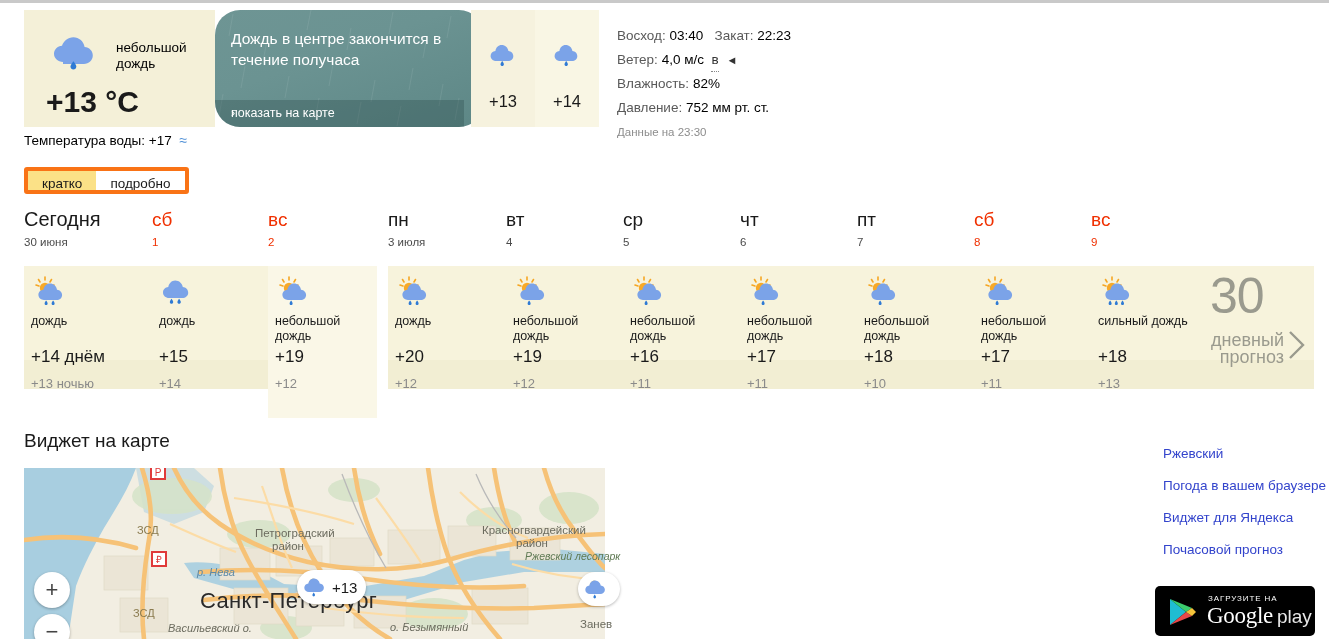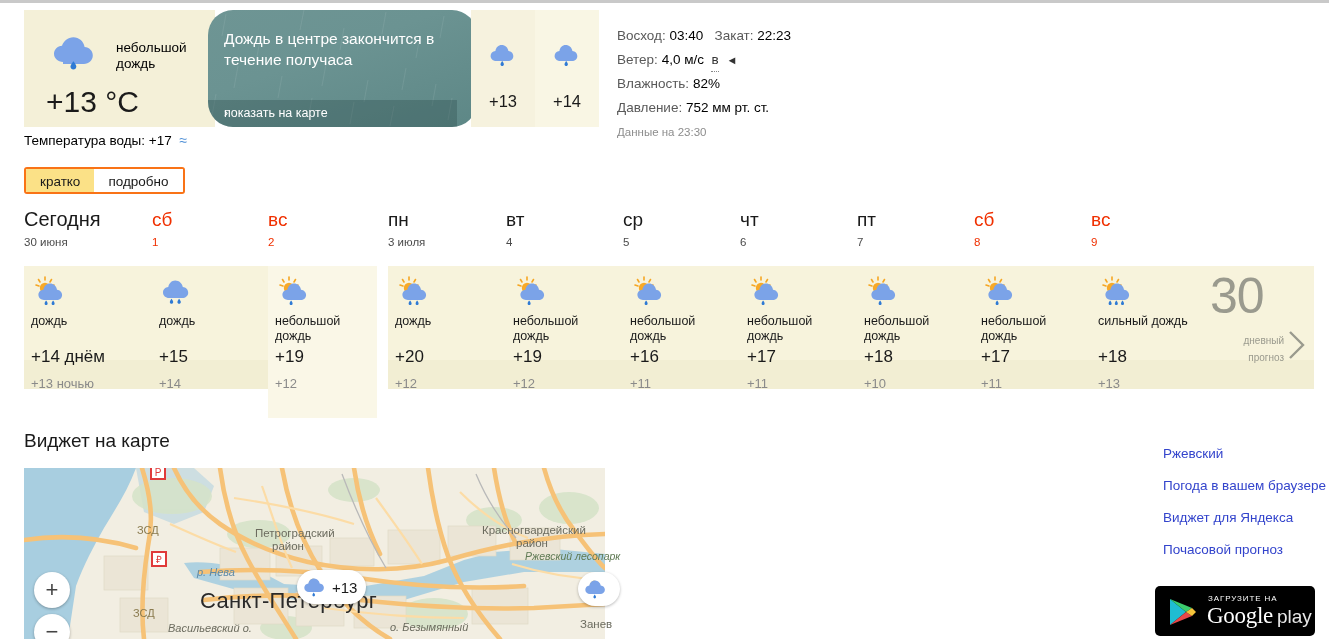--- a/index.html
+++ b/index.html
@@ -21,25 +21,25 @@
     position:absolute; left:24px; top:0; width:191px; height:117px;
     background:#f4f0d8;
   }
   .now-icon { position:absolute; left:24px; top:22px; width:58px; height:46px; }
   .now-cond {
     position:absolute; left:92px; top:30px; width:92px;
     font-size:13.5px; line-height:16px; color:#000;
   }
   .now-temp {
     position:absolute; left:22px; top:76px;
-    font-size:30px; line-height:32px; color:#1a1a1a; white-space:nowrap;
+    font-size:30px; line-height:32px; color:#1a1a1a; white-space:nowrap;font-weight:bold;
   }
 
   .nowcast {
-    position:absolute; left:208px; top:0; width:269px; height:117px;
+    position:absolute; left:215px; top:0; width:269px; height:117px;
     background:linear-gradient(160deg,#6e9594 0%,#6b9392 40%,#5d8786 100%);
     overflow:hidden;
     border-radius:25px;
   }
   .nowcast .streaks { position:absolute; inset:0; opacity:.22; }
   .nowcast-text {
     position:absolute; left:16px; top:18px; width:215px;
     color:#fff; font-size:15.5px; line-height:21px;
   }
   .nowcast-foot {
@@ -77,21 +77,21 @@
   .water {
     position:absolute; left:24px; top:132px;
     font-size:13.5px; color:#000;
   }
   .water .wv { color:#000; }
   .wave-icon { color:#4e8fd6; margin-left:4px; font-size:14px; }
 
   
   .tabs {
     position:absolute; left:24px; top:167px;
-    display:flex; border:2px solid #f97316; border-radius:3px; overflow:hidden;
+    display:flex; border:4px solid #f97316; border-radius:3px; overflow:hidden;
     height:27px;
     justify-content:space-between;
   }
   .tab {
     padding:0 14px; height:25px; line-height:25px; font-size:13.5px;
     background:#fff; color:#1a1a1a; cursor:pointer;
   }
   .tab.active { background:#fbe187; }
 
   
@@ -127,21 +127,21 @@
     position:absolute; left:0; bottom:0; height:29px; background:#f2eed3;
   }
 
   .m30 { position:absolute; right:0; top:0; width:120px; height:123px; }
   .m30-num {
     position:absolute; left:16px; top:4px;
     font-size:50px; line-height:52px; color:#9a9a8e; letter-spacing:-1px;
   }
   .m30-sub {
     position:absolute; left:0; top:66px; width:90px; text-align:right;
-    font-size:10px; line-height:17px; color:#9a9a8e;
+    font-size:18px; line-height:17px; color:#9a9a8e;
   }
   .m30-chev {
     position:absolute; right:6px; top:62px;
     width:22px; height:34px; color:#9a9a8e;
   }
 
   
   .map-title {
     position:absolute; left:24px; top:430px;
     font-size:19px; color:#1a1a1a;

